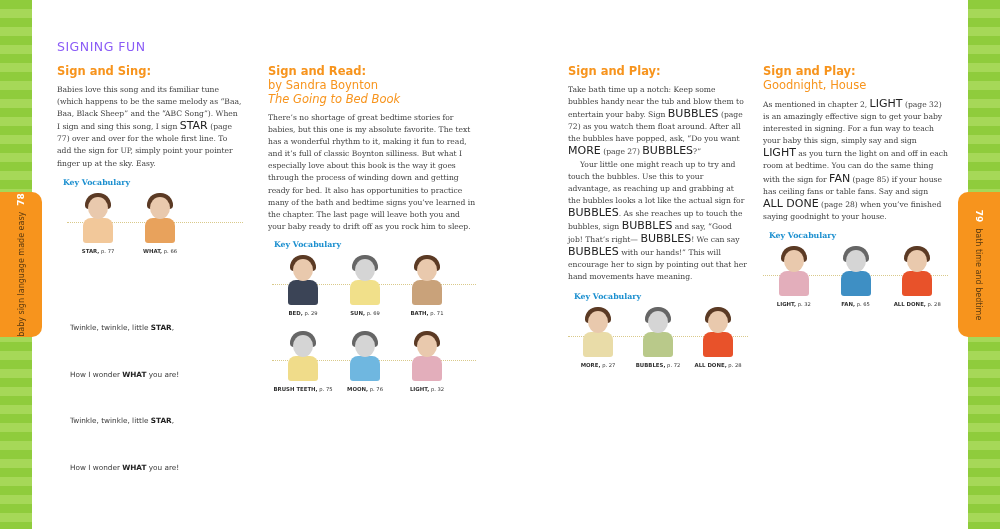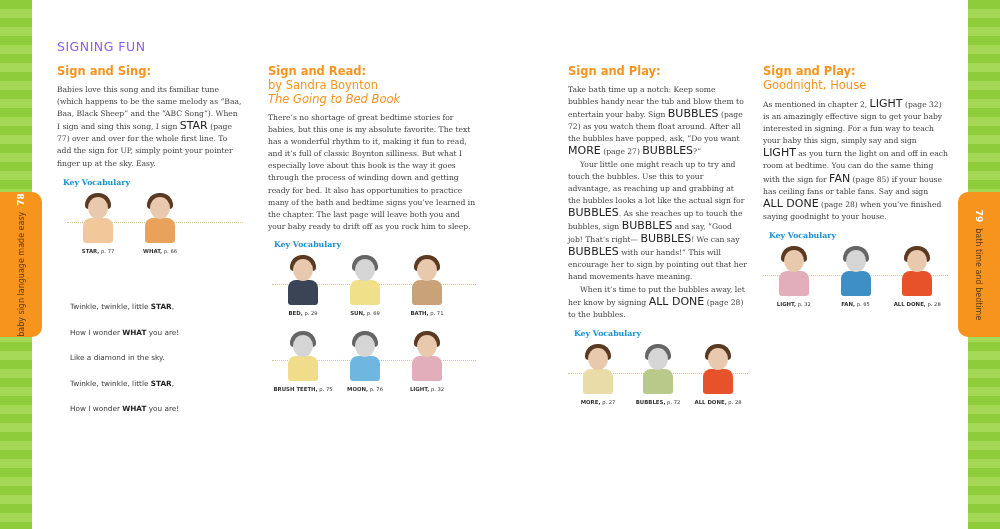--- a/index.html
+++ b/index.html
@@ -52,21 +52,21 @@
   .vocab .hair { position: absolute; left: 10px; top: 0px; width: 26px; height: 16px; border-radius: 13px 13px 4px 4px; background: #5b3a24; }
   .vocab .body { position: absolute; left: 8px; top: 25px; width: 30px; height: 25px; border-radius: 8px 8px 3px 3px; }
   .vocab .fig.gray .head { background: #d5d5d5; }
   .vocab .fig.gray .hair { background: #666; }
   .vocab .cap {
     font-family: "DejaVu Sans", sans-serif; font-size: 5.2px; color: #333; margin-top: 3px; text-align: center; line-height: 7px;
   }
   .vocab .cap b { font-weight: bold; font-size: 5.4px; }
 
   .lyrics { position: absolute; left: 70px; top: 302px; font-family: "DejaVu Sans", sans-serif; font-size: 7.3px; color: #3a3a3a; }
-  .lyrics div { height: 25.5px; }
+  .lyrics div { height: 25.5px; margin-top: 21px; }
   .lyrics b { font-weight: bold; color: #222; }
 </style>
 </head>
 <body>
 
 <div class="stripe left"></div>
 <div class="stripe right"></div>
 
 <div class="tab left">
   <div class="tab-inner">
@@ -106,21 +106,20 @@
           <div class="head"></div>
         </div>
         <div class="cap"><b>WHAT,</b> p. 66</div>
       </div>
     </div>
 </div>
 
 <div class="lyrics">
     <div>Twinkle, twinkle, little <b>STAR</b>,</div>
     <div>How I wonder <b>WHAT</b> you are!</div>
-    <div>Like a diamond in the sky.</div>
     <div>Twinkle, twinkle, little <b>STAR</b>,</div>
     <div>How I wonder <b>WHAT</b> you are!</div>
   </div>
 
 <div class="col" style="left:268px; top:64px; width:208px;">
   <div class="h-bold">Sign and Read:</div>
   <div class="h-sub">by Sandra Boynton</div>
   <div class="h-sub italic">The Going to Bed Book</div>
   <div class="body-text">
       <p>There’s no shortage of great bedtime stories for babies, but this one is my absolute favorite. The text has a wonderful rhythm to it, making it fun to read, and it’s full of classic Boynton silliness. But what I especially love about this book is the way it goes through the process of winding down and getting ready for bed. It also has opportunities to practice many of the bath and bedtime signs you’ve learned in the chapter. The last page will leave both you and your baby ready to drift off as you rock him to sleep.</p>
@@ -180,21 +179,20 @@
         <div class="cap"><b>LIGHT,</b> p. 32</div>
       </div>
     </div>
 </div>
 
 <div class="col" style="left:568px; top:64px; width:180px;">
   <div class="h-bold">Sign and Play:</div>
   <div class="body-text">
     <p>Take bath time up a notch: Keep some bubbles handy near the tub and blow them to entertain your baby. Sign <b>BUBBLES</b> (page 72) as you watch them float around. After all the bubbles have popped, ask, “Do you want <b>MORE</b> (page 27) <b>BUBBLES</b>?”</p>
     <p>Your little one might reach up to try and touch the bubbles. Use this to your advantage, as reaching up and grabbing at the bubbles looks a lot like the actual sign for <b>BUBBLES</b>. As she reaches up to touch the bubbles, sign <b>BUBBLES</b> and say, “Good job! That’s right— <b>BUBBLES</b>! We can say <b>BUBBLES</b> with our hands!” This will encourage her to sign by pointing out that her hand movements have meaning.</p>
-    <p>When it’s time to put the bubbles away, let her know by signing <b>ALL DONE</b> (page 28) to the bubbles.</p>
   </div>
   <div class="kv" style="margin-top:8px; margin-left:6px;">Key Vocabulary</div>
   <div class="vocab-row" style="margin-top:6px;">
       <div class="dotline"></div>
       <div class="vocab">
         <div class="fig">
           <div class="body" style="background:#e9dca8"></div>
           <div class="hair"></div>
           <div class="head"></div>
         </div>

